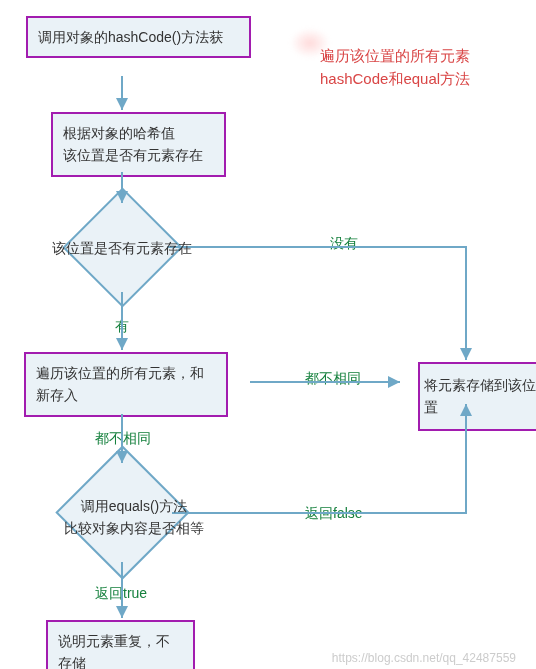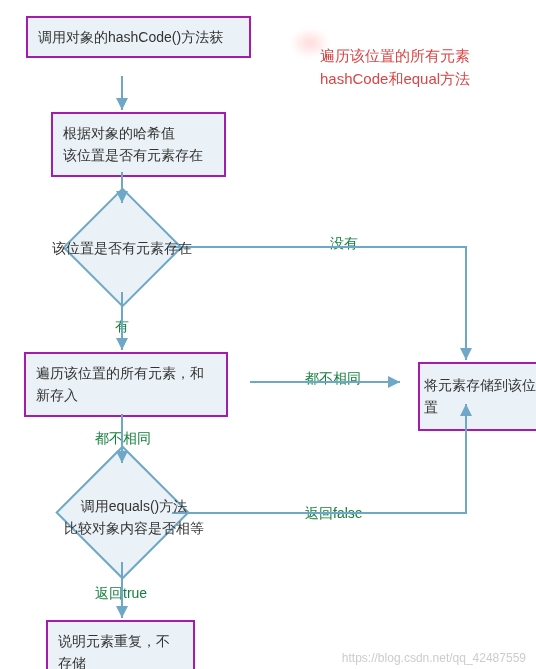--- a/index.html
+++ b/index.html
@@ -110,21 +110,21 @@
   <span>将元素存储到该位置</span>
 </div>
 
 <div class="edge-label" style="left:330px; top:235px;">没有</div>
 <div class="edge-label" style="left:115px; top:318px;">有</div>
 <div class="edge-label" style="left:305px; top:370px;">都不相同</div>
 <div class="edge-label" style="left:95px; top:430px;">都不相同</div>
 <div class="edge-label" style="left:305px; top:505px;">返回false</div>
 <div class="edge-label" style="left:95px; top:585px;">返回true</div>
 
-<div class="watermark" style="right:10px; bottom:4px;">https://blog.csdn.net/qq_42487559</div>
+<div class="watermark" style="right:20px; bottom:4px;">https://blog.csdn.net/qq_42487559</div>
 
 <svg class="arrows">
   <defs>
     <marker id="ah" markerWidth="8" markerHeight="8" refX="6" refY="3" orient="auto">
       <path d="M0,0 L6,3 L0,6 Z" fill="#6fa8c7"></path>
     </marker>
   </defs>
 
   <line x1="122" y1="76" x2="122" y2="110" marker-end="url(#ah)"></line>
 

